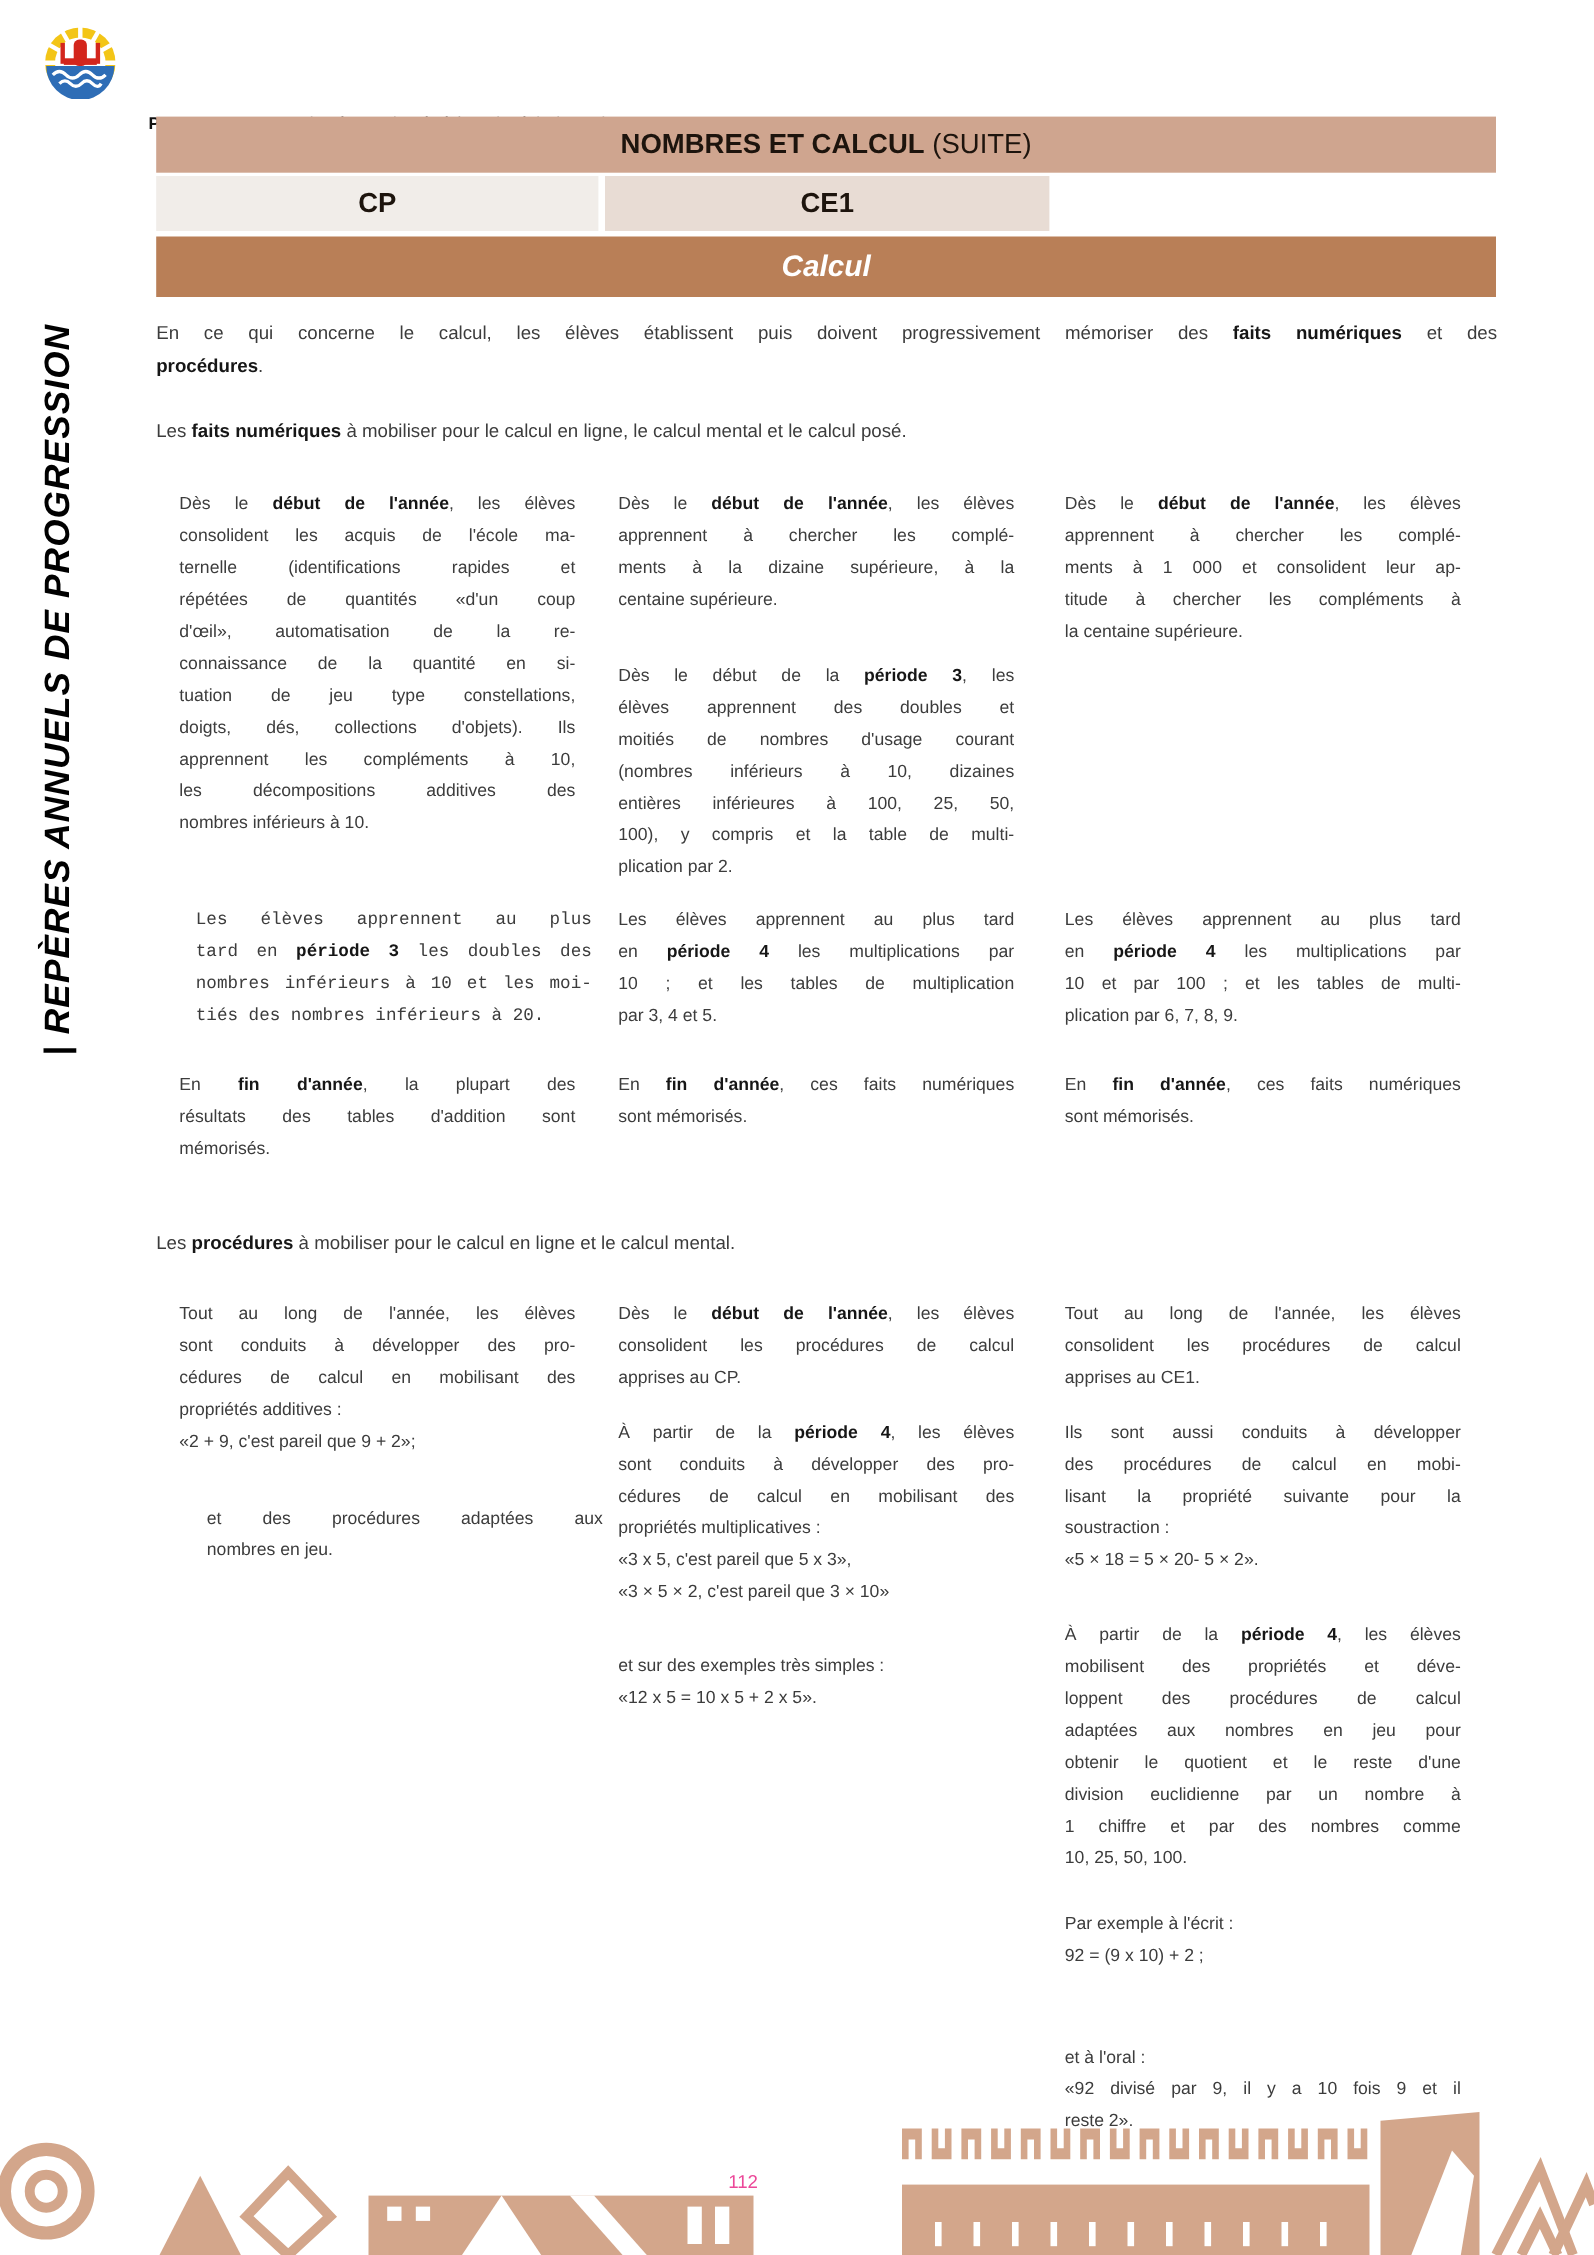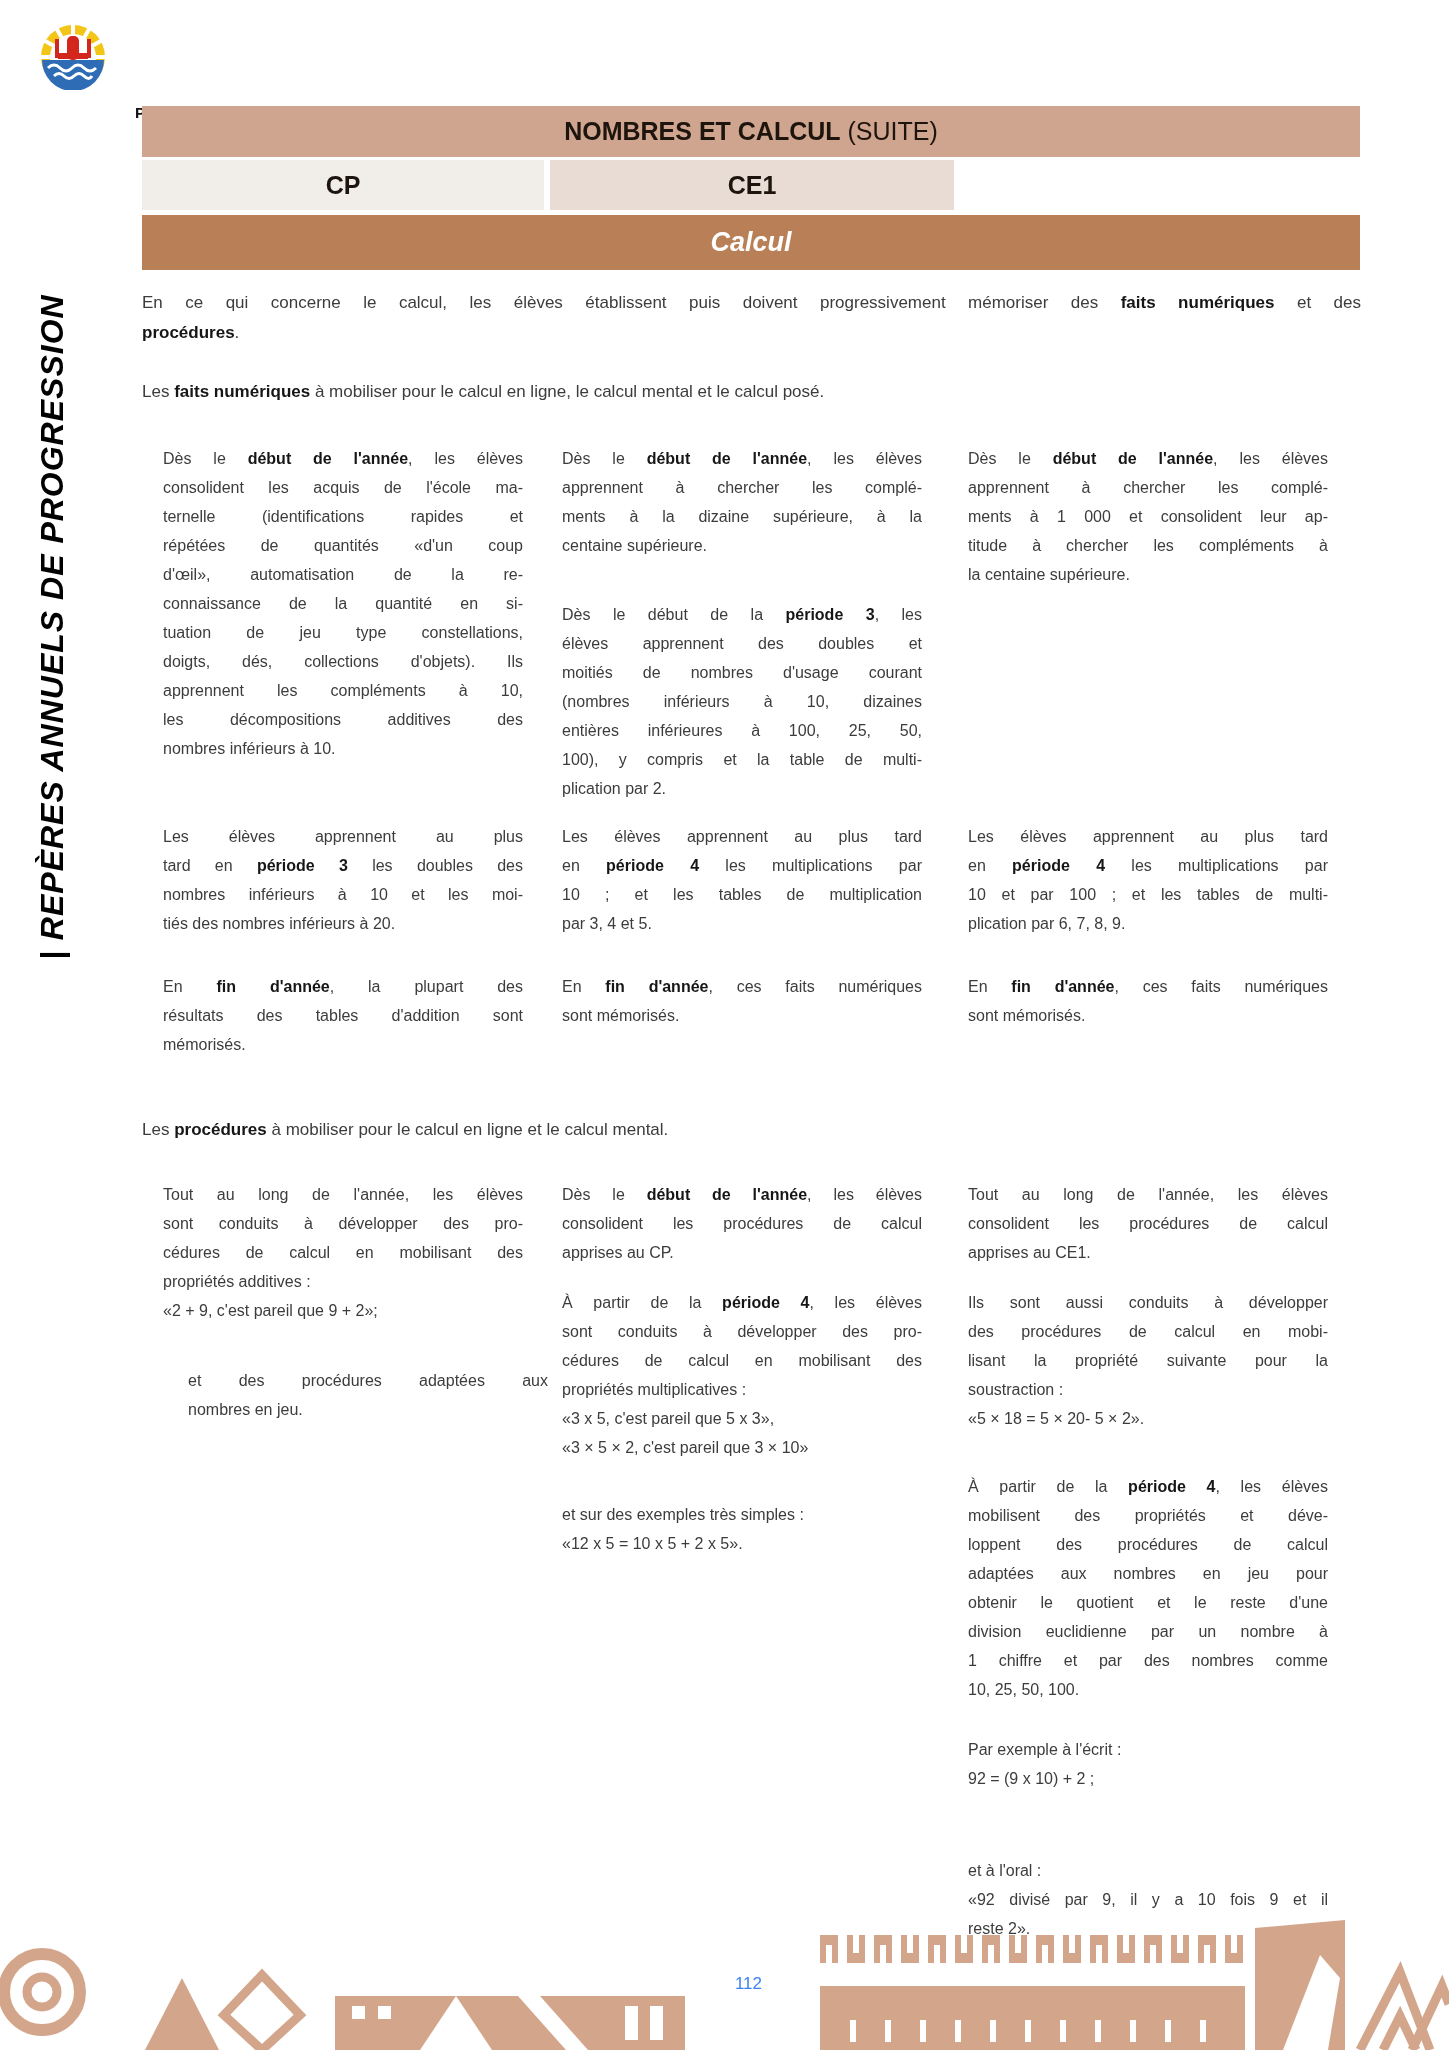--- a/index.html
+++ b/index.html
@@ -32,22 +32,22 @@
       background:var(--band-brown);text-align:center;line-height:55px;
       font-size:27px;font-weight:bold;font-style:italic;color:#fff;}
   
   .par{position:absolute;width:360px;font-size:16px;color:var(--text);}
   .ln{line-height:29px;}
   .jl{text-align:justify;text-align-last:justify;}
   .b{font-weight:bold;color:var(--text-bold);}
   .lead{width:1219px;font-size:17px;}
   .lead .ln{line-height:30px;}
   
-  .pagenum{position:absolute;left:662px;top:1974px;width:100px;text-align:right;
-      font-size:17px;color:#3b82f6;}
+  .pagenum{position:absolute;left:662px;top:1974px;width:100px;text-align:left;
+      font-size:17px;color:#ec4899;}
   .deco{position:absolute;left:0;top:1920px;}
   .dk{fill:var(--deco);}
   .dks{stroke:var(--deco);fill:none;}
 </style>
 </head>
 <body>
 
 <div class="page">
 
   <svg class="logo" viewBox="0 0 66 66">
@@ -96,21 +96,21 @@
       <div class="ln jl"><span>ternelle (identifications rapides et</span></div>
       <div class="ln jl"><span>répétées de quantités «d'un coup</span></div>
       <div class="ln jl"><span>d'œil», automatisation de la re-</span></div>
       <div class="ln jl"><span>connaissance de la quantité en si-</span></div>
       <div class="ln jl"><span>tuation de jeu type constellations,</span></div>
       <div class="ln jl"><span>doigts, dés, collections d'objets). Ils</span></div>
       <div class="ln jl"><span>apprennent les compléments à 10,</span></div>
       <div class="ln jl"><span>les décompositions additives des</span></div>
       <div class="ln"><span>nombres inférieurs à 10.</span></div>
     </div>
-  <div class="par" style="left:163px;top:822px;">
+  <div class="par" style="left:178px;top:822px;font-family:Liberation Mono, monospace;">
       <div class="ln jl"><span>Les élèves apprennent au plus</span></div>
       <div class="ln jl"><span>tard en </span><span class="b">période 3</span><span> les doubles des</span></div>
       <div class="ln jl"><span>nombres inférieurs à 10 et les moi-</span></div>
       <div class="ln"><span>tiés des nombres inférieurs à 20.</span></div>
     </div>
   <div class="par" style="left:163px;top:972px;">
       <div class="ln jl"><span>En </span><span class="b">fin d'année</span><span>, la plupart des</span></div>
       <div class="ln jl"><span>résultats des tables d'addition sont</span></div>
       <div class="ln"><span>mémorisés.</span></div>
     </div>

